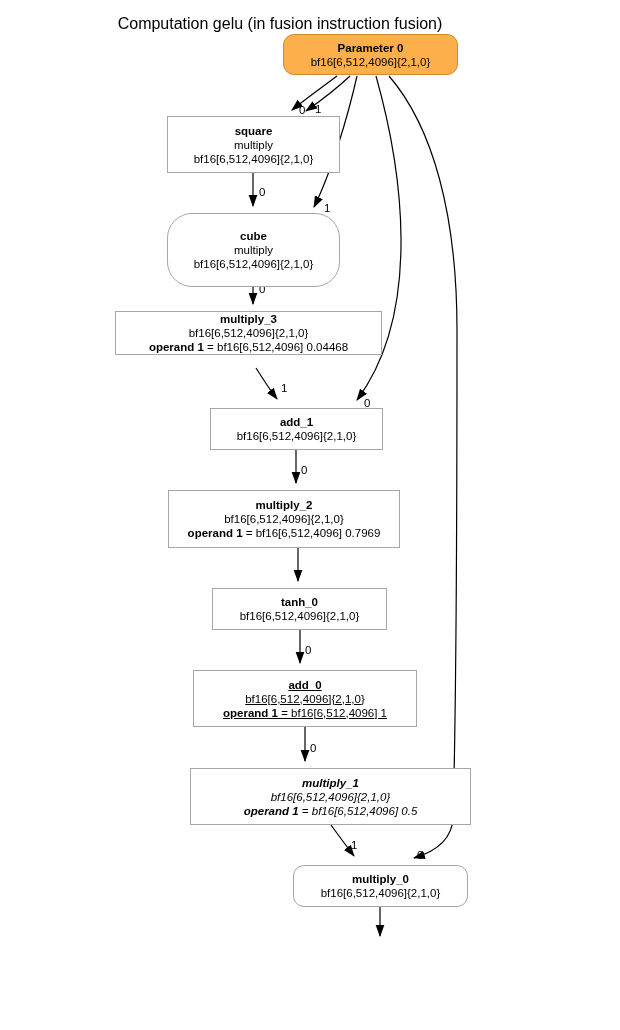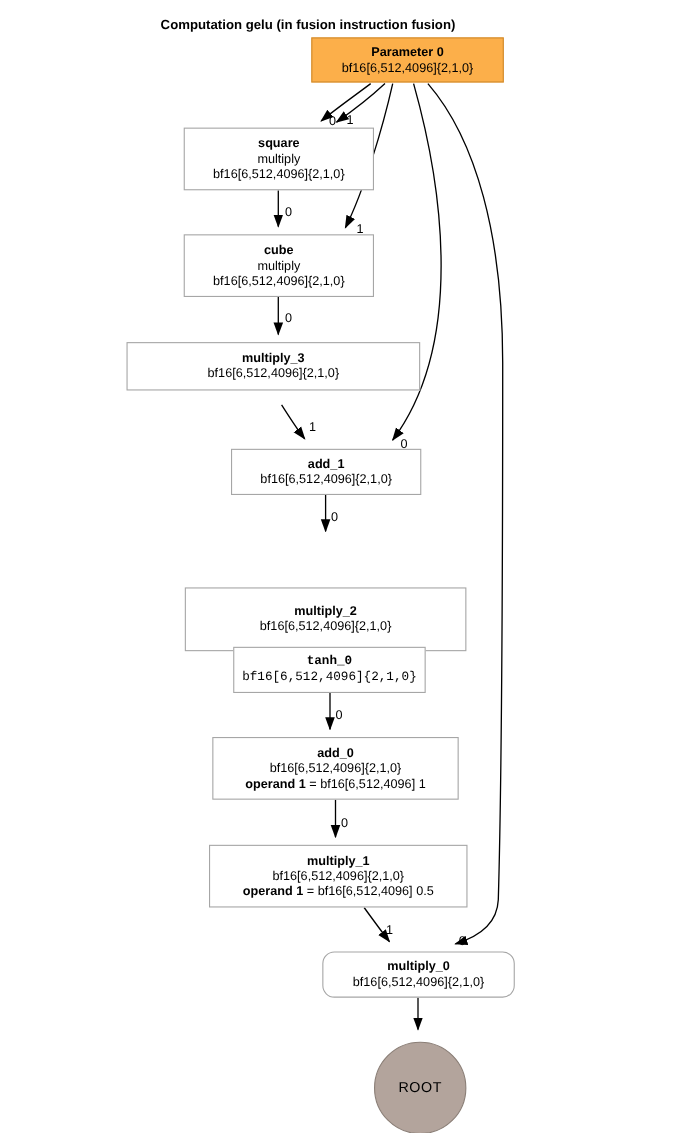--- a/index.html
+++ b/index.html
@@ -6,21 +6,21 @@
   #canvas{
     position:relative;width:620px;height:1030px;background:#fff;overflow:hidden;
     font-family:"Liberation Sans",sans-serif;color:#000;
   }
   #edges{position:absolute;left:0;top:0;width:620px;height:1030px;}
   .edge{fill:none;stroke:var(--edge,#000);stroke-width:1.2px;}
   #arrowhead{fill:var(--edge,#000);}
   .edge-label{font-family:"Liberation Sans",sans-serif;font-size:11.5px;fill:var(--text,#000);}
   #graph-title{
     position:absolute;left:60px;top:15px;width:440px;text-align:center;
-    font-size:12px;font-weight:bold;
+    font-size:16px;font-weight:normal;
   }
   .node{
     position:absolute;box-sizing:border-box;
     display:flex;flex-direction:column;justify-content:center;align-items:center;
     font-size:11.5px;line-height:14px;text-align:center;white-space:nowrap;
   }
   .node .b{font-weight:bold;}
   .node.parameter{
     background:var(--parameter-fill,#FCAF4A);
     border:1px solid var(--parameter-border,#CF8A2E);
@@ -68,60 +68,59 @@
       <text x="305" y="654" class="edge-label">0</text>
       <path d="M305,727 L305,761" class="edge" marker-end="url(#arrow)"></path>
       <text x="310" y="752" class="edge-label">0</text>
       <path d="M331,825 C339,836 347,847 354,856" class="edge" marker-end="url(#arrow)"></path>
       <text x="351" y="849" class="edge-label">1</text>
       <path d="M389,76 C433,127 457,215 457,330 C457,500 456,715 453,818 C452,840 434,852 414,858" class="edge" marker-end="url(#arrow)"></path>
       <text x="417" y="859" class="edge-label">0</text>
       <path d="M380,907 L380,936" class="edge" marker-end="url(#arrow)"></path>
     </svg>
   <div id="graph-title">Computation gelu (in fusion instruction fusion)</div>
-<div class="node parameter" style="left: 283px; top: 34px; width: 175px; height: 41px;">
+<div class="node parameter" style="left: 283px; top: 34px; width: 175px; height: 41px; border-radius: 11px;">
       <div class="line"><span class="b">Parameter 0</span><span class="n"></span></div>
       <div class="line"><span class="b"></span><span class="n">bf16[6,512,4096]{2,1,0}</span></div>
     </div>
     <div class="node op" style="left: 167px; top: 116px; width: 173px; height: 57px;">
       <div class="line"><span class="b">square</span><span class="n"></span></div>
       <div class="line"><span class="b"></span><span class="n">multiply</span></div>
       <div class="line"><span class="b"></span><span class="n">bf16[6,512,4096]{2,1,0}</span></div>
     </div>
-    <div class="node op" style="left: 167px; top: 213px; width: 173px; height: 57px;">
+    <div class="node op" style="left: 167px; top: 213px; width: 173px; height: 74px; border-radius: 25px;">
       <div class="line"><span class="b">cube</span><span class="n"></span></div>
       <div class="line"><span class="b"></span><span class="n">multiply</span></div>
       <div class="line"><span class="b"></span><span class="n">bf16[6,512,4096]{2,1,0}</span></div>
     </div>
     <div class="node op" style="left: 115px; top: 311px; width: 267px; height: 44px;">
       <div class="line"><span class="b">multiply_3</span><span class="n"></span></div>
       <div class="line"><span class="b"></span><span class="n">bf16[6,512,4096]{2,1,0}</span></div>
+      <div class="line"><span class="b">operand 1</span><span class="n"> = bf16[6,512,4096] 0.04468</span></div>
     </div>
     <div class="node op" style="left: 210px; top: 408px; width: 173px; height: 42px;">
       <div class="line"><span class="b">add_1</span><span class="n"></span></div>
       <div class="line"><span class="b"></span><span class="n">bf16[6,512,4096]{2,1,0}</span></div>
     </div>
-    <div class="node op" style="left: 168px; top: 490px; width: 256px; height: 58px; margin-top: 44px;">
+    <div class="node op" style="left: 168px; top: 490px; width: 232px; height: 58px;">
       <div class="line"><span class="b">multiply_2</span><span class="n"></span></div>
       <div class="line"><span class="b"></span><span class="n">bf16[6,512,4096]{2,1,0}</span></div>
+      <div class="line"><span class="b">operand 1</span><span class="n"> = bf16[6,512,4096] 0.7969</span></div>
     </div>
-    <div class="node op" style="left: 212px; top: 588px; width: 175px; height: 42px; font-family: Liberation Mono, monospace;">
+    <div class="node op" style="left: 212px; top: 588px; width: 175px; height: 42px;">
       <div class="line"><span class="b">tanh_0</span><span class="n"></span></div>
       <div class="line"><span class="b"></span><span class="n">bf16[6,512,4096]{2,1,0}</span></div>
     </div>
-    <div class="node op" style="left: 193px; top: 670px; width: 224px; height: 57px;">
+    <div class="node op" style="left: 193px; top: 670px; width: 224px; height: 57px; text-decoration: underline;">
       <div class="line"><span class="b">add_0</span><span class="n"></span></div>
       <div class="line"><span class="b"></span><span class="n">bf16[6,512,4096]{2,1,0}</span></div>
       <div class="line"><span class="b">operand 1</span><span class="n"> = bf16[6,512,4096] 1</span></div>
     </div>
-    <div class="node op" style="left: 190px; top: 768px; width: 235px; height: 57px;">
+    <div class="node op" style="left: 190px; top: 768px; width: 281px; height: 57px; font-style: italic;">
       <div class="line"><span class="b">multiply_1</span><span class="n"></span></div>
       <div class="line"><span class="b"></span><span class="n">bf16[6,512,4096]{2,1,0}</span></div>
       <div class="line"><span class="b">operand 1</span><span class="n"> = bf16[6,512,4096] 0.5</span></div>
     </div>
     <div class="node op" style="left: 293px; top: 865px; width: 175px; height: 42px; border-radius: 11px;">
       <div class="line"><span class="b">multiply_0</span><span class="n"></span></div>
       <div class="line"><span class="b"></span><span class="n">bf16[6,512,4096]{2,1,0}</span></div>
     </div>
-    <div class="node root" style="left: 340px; top: 947px; width: 84px; height: 84px;">
-      <div class="line"><span class="b"></span><span class="n">ROOT</span></div>
-    </div>
   </div>
 
 </body></html>

